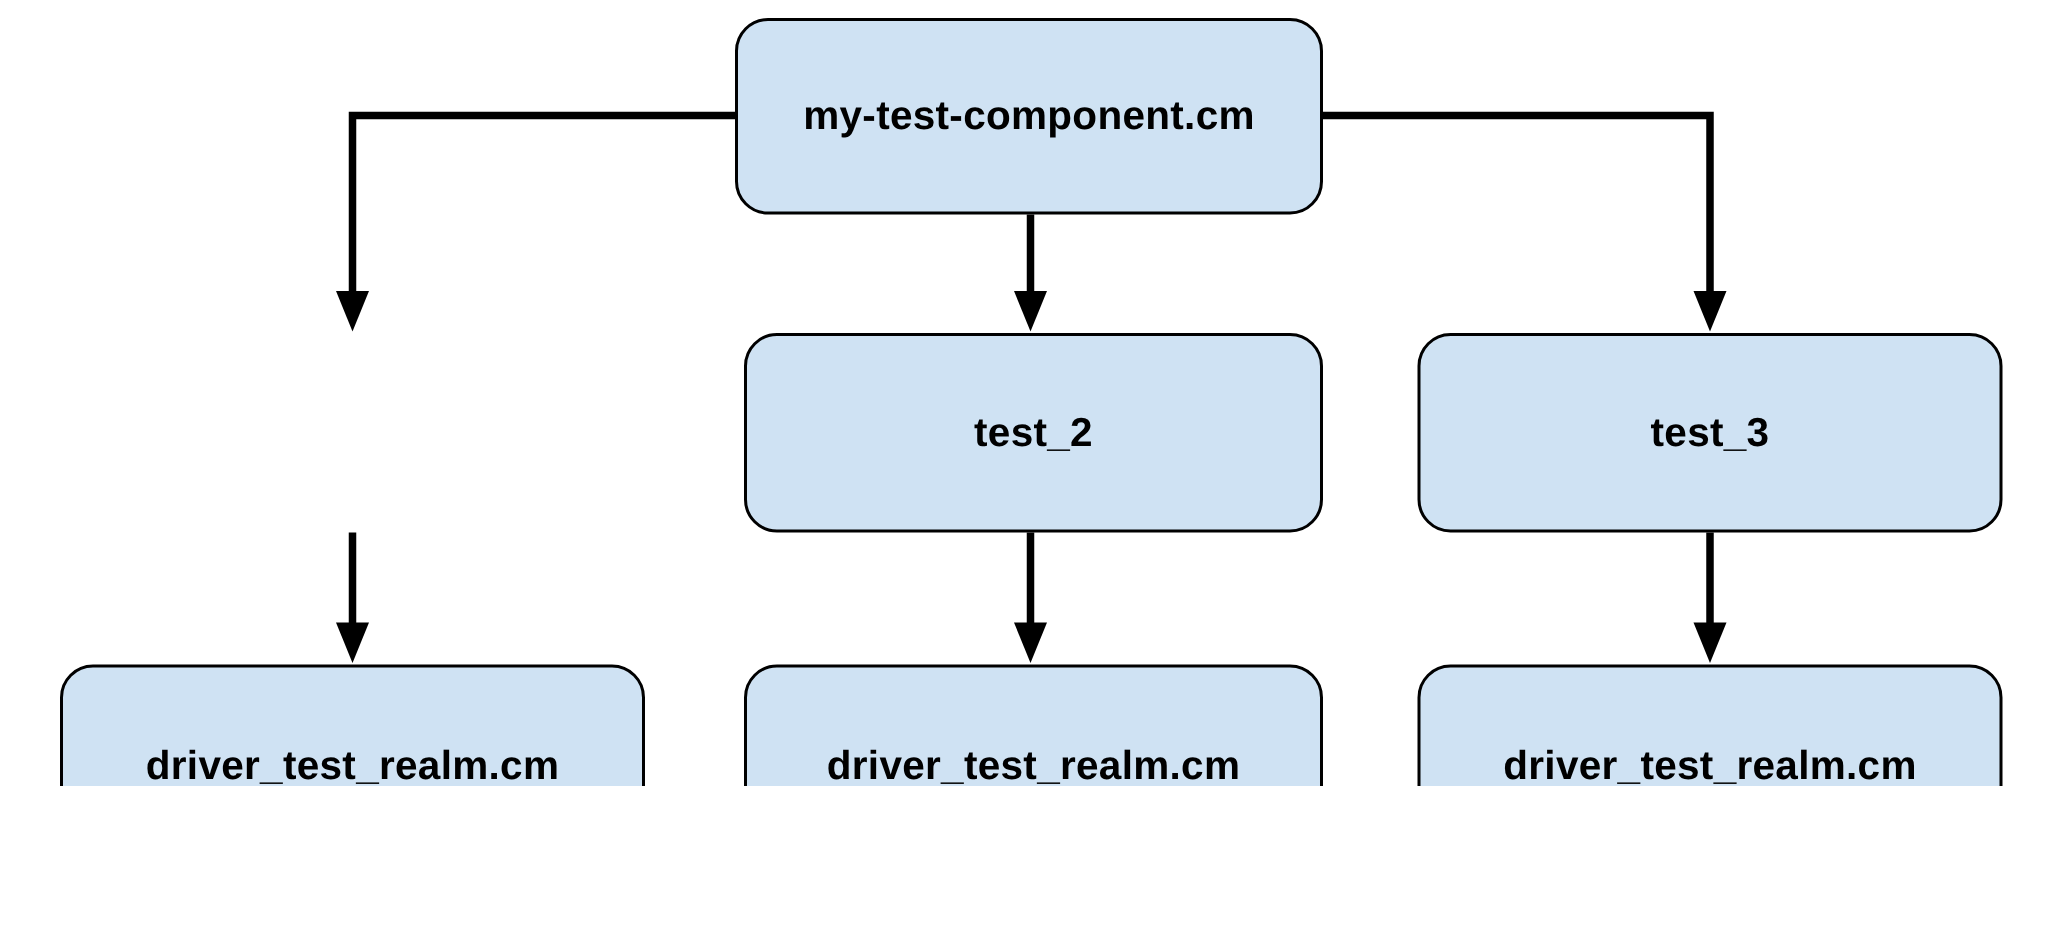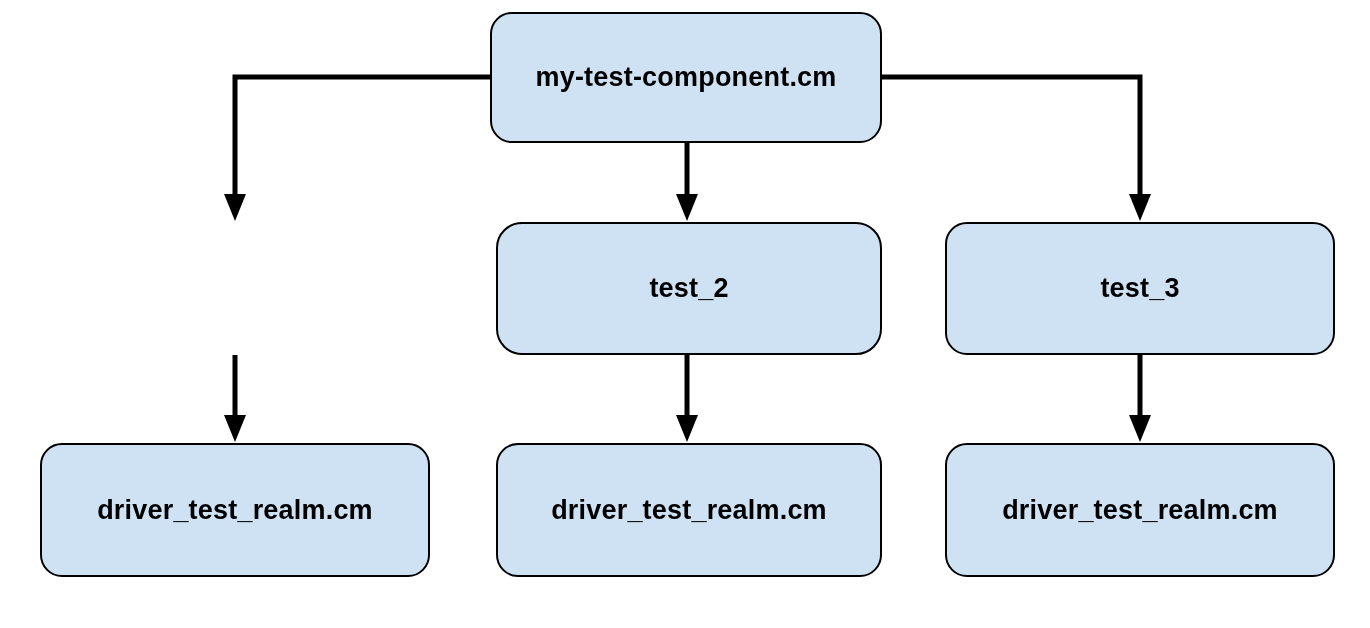--- a/index.html
+++ b/index.html
@@ -4,21 +4,21 @@
 <style>
   html, body {
     margin: 0;
     padding: 0;
     background: #ffffff;
     font-family: "Liberation Sans", sans-serif;
   }
   .canvas {
     position: relative;
     width: 1370px;
-    height: 628px;
+    height: 524px;
     background: #ffffff;
     overflow: hidden;
   }
   .edges-layer {
     position: absolute;
     left: 0;
     top: 0;
     width: 1370px;
     height: 628px;
     pointer-events: none;
@@ -34,21 +34,21 @@
     justify-content: center;
     text-align: center;
     font-weight: bold;
     font-size: 27px;
     color: #000000;
     letter-spacing: 0.2px;
   }
   
   .node-root     { left: 490px; top: 12px;  width: 392px; height: 131px; }
   .node-test-1   { left: 40px;  top: 222px; width: 390px; height: 133px; }
-  .node-test-2   { left: 496px; top: 222px; width: 386px; height: 133px; border-radius: 26px; }
+  .node-test-2   { left: 496px; top: 222px; width: 386px; height: 133px; }
   .node-test-3   { left: 945px; top: 222px; width: 390px; height: 133px; }
   .node-driver-1 { left: 40px;  top: 443px; width: 390px; height: 134px; }
   .node-driver-2 { left: 496px; top: 443px; width: 386px; height: 134px; }
   .node-driver-3 { left: 945px; top: 443px; width: 390px; height: 134px; }
 </style>
 </head>
 <body>
 
 <div class="canvas">
 

